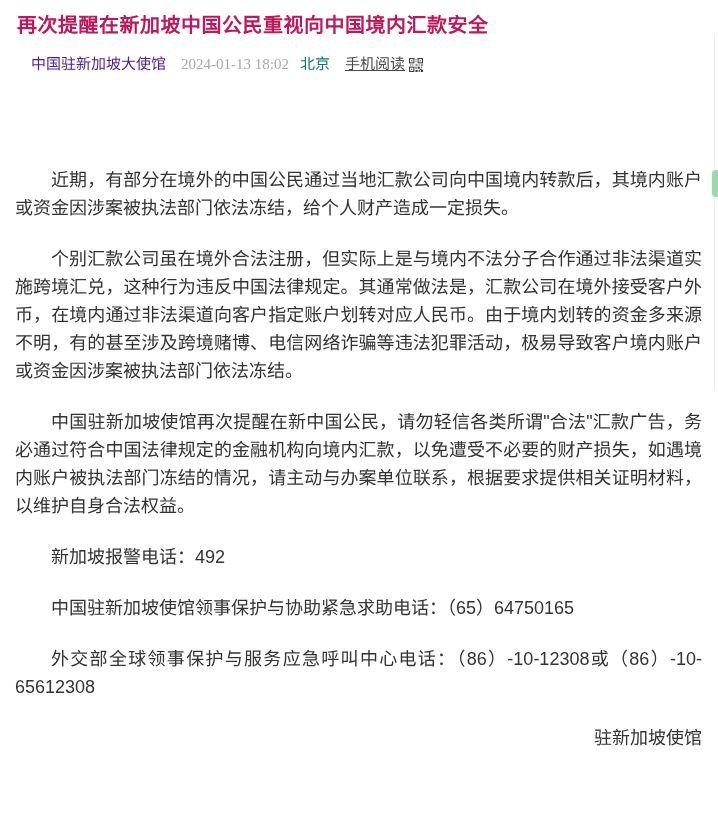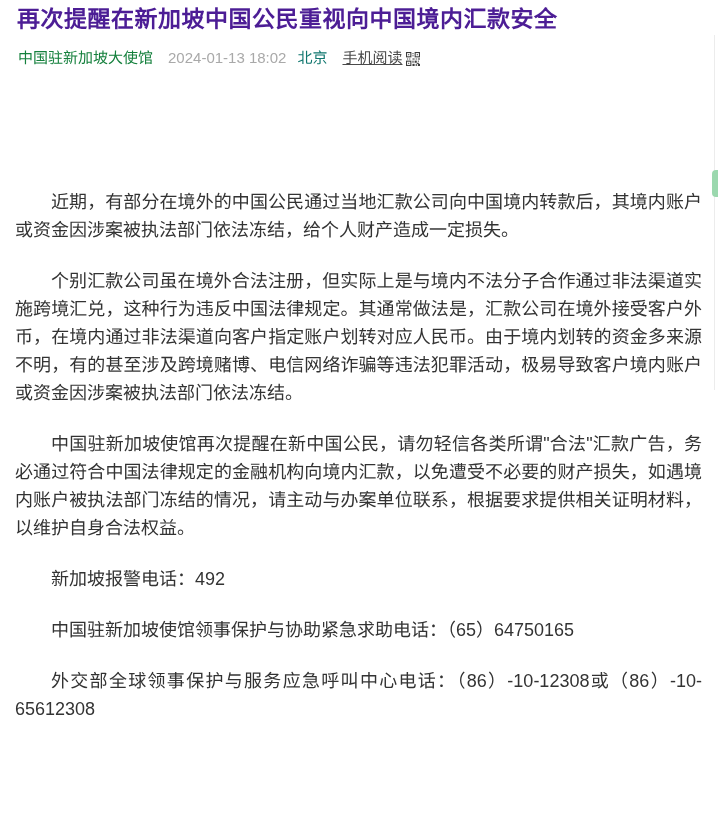--- a/index.html
+++ b/index.html
@@ -11,44 +11,44 @@
     overflow: hidden;
     font-family: "Liberation Sans", "DejaVu Sans", sans-serif;
     position: relative;
   }
   .container {
     padding: 0 16px 0 15px;
     width: 687px;
     box-sizing: content-box;
   }
   .title {
-    margin: 3px 0 0 2px;
-    font-size: 23px;
+    margin: 9px 0 0 2px;
+    font-size: 20px;
     line-height: 32px;
     font-weight: 700;
-    color: #4c1d95;
+    color: #be185d;
     letter-spacing: 0.5px;
   }
   .meta {
     margin-top: 13px;
     height: 20px;
     line-height: 20px;
     font-size: 15px;
     display: flex;
     align-items: center;
     white-space: nowrap;
   }
-  .meta .source   { color: #15803d; margin-left: 3px; margin-right: 15px; }
-  .meta .dt       { color: #a9a9a9; margin-right: 11px; }
+  .meta .source   { color: #4c1d95; margin-left: 16px; margin-right: 15px; }
+  .meta .dt       { color: #a9a9a9; margin-right: 11px; font-family: Liberation Serif, serif; }
   .meta .loc      { color: #0f766e; margin-right: 15px; text-align: center; }
   .meta .mobile   { color: #4a4a4a; display: inline-flex; align-items: center; cursor: pointer; }
   .meta .mobile span { margin-right: 4px; text-decoration: underline; }
   .meta .qr       { display: inline-block; width: 14px; height: 14px; position: relative; top: 1px; }
   .article {
-    margin-top: 120px;
+    margin-top: 92px;
     font-size: 18px;
     line-height: 28px;
     color: #333333;
   }
   .article p {
     margin: 0 0 23px 0;
     text-indent: 2em;
     text-align: justify;
   }
   .article p.signature {
@@ -118,18 +118,19 @@
     </span>
   </div>
 
   <div class="article">
     <p>近期，有部分在境外的中国公民通过当地汇款公司向中国境内转款后，其境内账户或资金因涉案被执法部门依法冻结，给个人财产造成一定损失。</p>
     <p>个别汇款公司虽在境外合法注册，但实际上是与境内不法分子合作通过非法渠道实施跨境汇兑，这种行为违反中国法律规定。其通常做法是，汇款公司在境外接受客户外币，在境内通过非法渠道向客户指定账户划转对应人民币。由于境内划转的资金多来源不明，有的甚至涉及跨境赌博、电信网络诈骗等违法犯罪活动，极易导致客户境内账户或资金因涉案被执法部门依法冻结。</p>
     <p>中国驻新加坡使馆再次提醒在新中国公民，请勿轻信各类所谓"合法"汇款广告，务必通过符合中国法律规定的金融机构向境内汇款，以免遭受不必要的财产损失，如遇境内账户被执法部门冻结的情况，请主动与办案单位联系，根据要求提供相关证明材料，以维护自身合法权益。</p>
     <p>新加坡报警电话：492</p>
     <p>中国驻新加坡使馆领事保护与协助紧急求助电话：（65）64750165</p>
     <p>外交部全球领事保护与服务应急呼叫中心电话：（86）-10-12308或（86）-10-65612308</p>
+    <p class="signature">驻新加坡使馆</p>
   </div>
 
 </div>
 
 <div class="scroll-track"></div>
 <div class="scroll-thumb"></div>
 
 </body></html>

